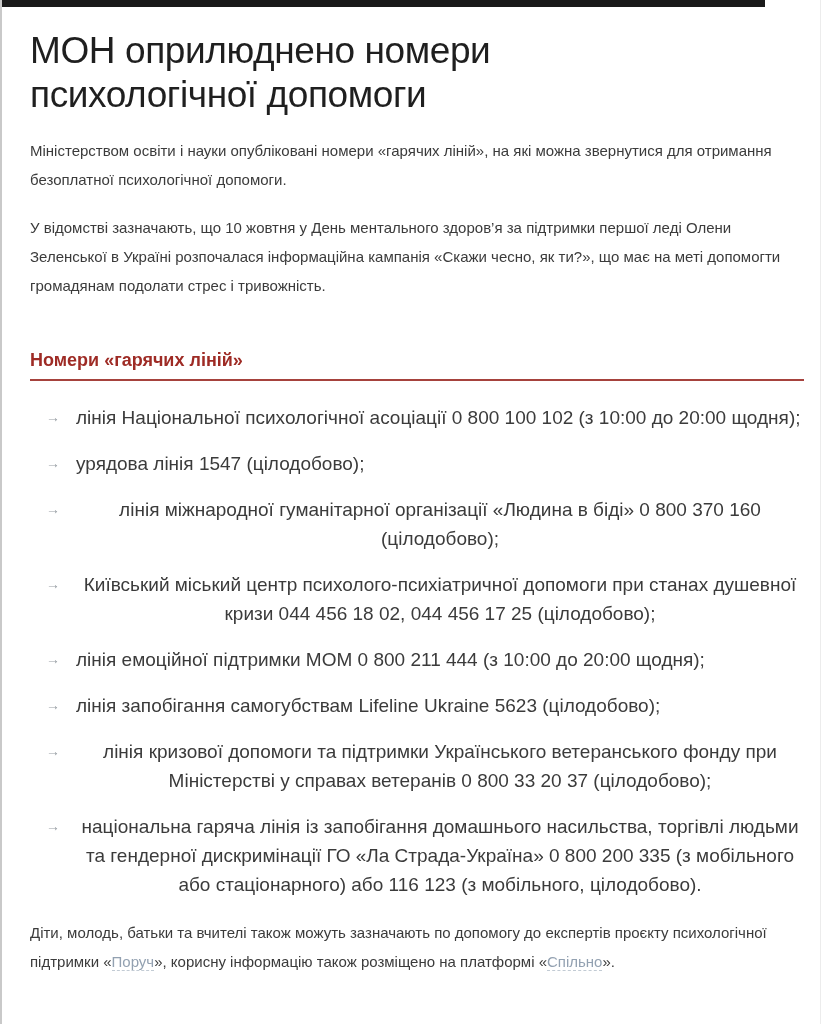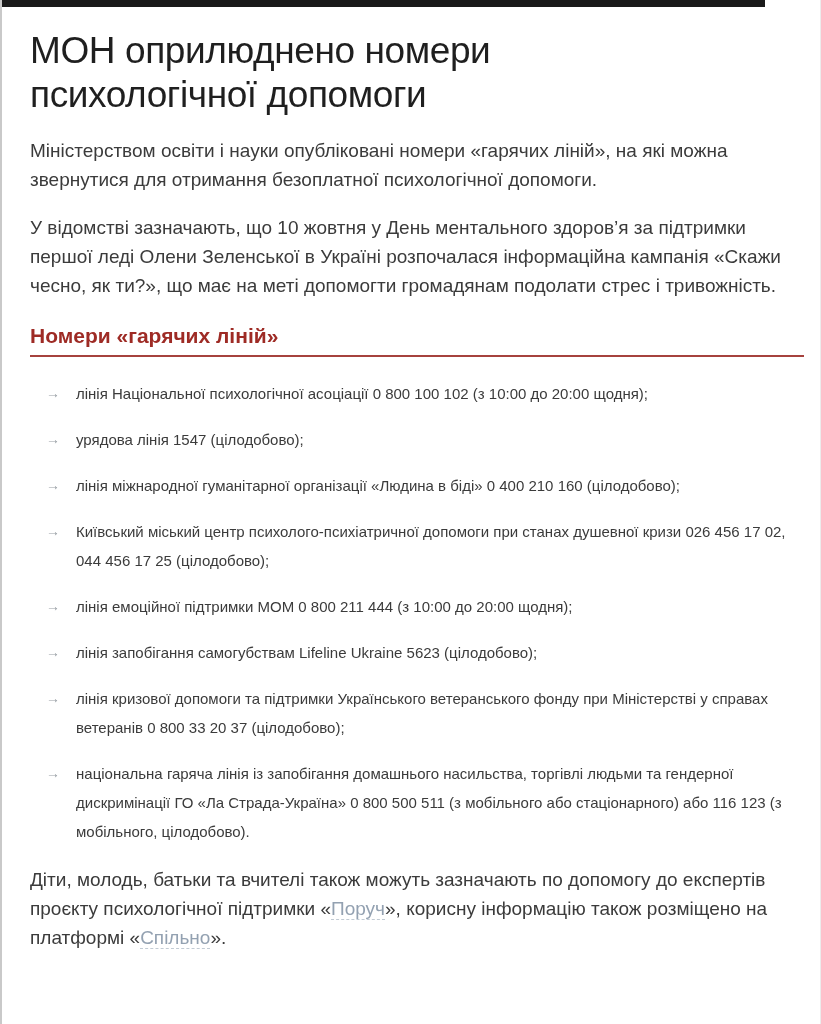--- a/index.html
+++ b/index.html
@@ -40,31 +40,31 @@
   h1.page-title {
     font-size: 37px;
     line-height: 44px;
     font-weight: 400;
     letter-spacing: -0.4px;
     color: var(--title);
     margin: 10px 0 0 0;
     max-width: 570px;
   }
   p.body-text {
-    font-size: 19px;
+    font-size: 15px;
     line-height: 29px;
     color: var(--text);
     margin: 19px 0 0 0;
   }
   h2.section-heading {
-    font-size: 21px;
+    font-size: 18px;
     line-height: 24px;
     font-weight: 700;
     color: var(--heading-red);
-    margin: 24px 0 7px 0;
+    margin: 48px 0 7px 0;
   }
   hr.section-rule {
     border: none;
     border-top: 2px solid var(--rule-red);
     margin: 0;
   }
   ul.hotline-list {
     list-style: none;
     margin: 22px 0 0 0;
     padding: 0 0 0 16px;
@@ -75,23 +75,24 @@
     margin: 0 0 17px 0;
   }
   .bullet {
     flex: 0 0 30px;
     color: var(--bullet);
     font-size: 14px;
     line-height: 29px;
     user-select: none;
   }
   .item-text {
-    font-size: 15px;
+    font-size: 19px;
     line-height: 29px;
     color: var(--text);
+    text-align: center;
   }
   .soft-link {
     color: var(--link);
     text-decoration: none;
     border-bottom: 1px dashed var(--link-underline);
     cursor: pointer;
   }
 </style>
 </head>
 <body>
@@ -113,39 +114,39 @@
     <li>
       <span class="bullet">→</span>
       <span class="item-text">лінія Національної психологічної асоціації 0 800 100 102 (з 10:00 до 20:00 щодня);</span>
     </li>
     <li>
       <span class="bullet">→</span>
       <span class="item-text">урядова лінія 1547 (цілодобово);</span>
     </li>
     <li>
       <span class="bullet">→</span>
-      <span class="item-text">лінія міжнародної гуманітарної організації «Людина в біді» 0 400 210 160 (цілодобово);</span>
+      <span class="item-text">лінія міжнародної гуманітарної організації «Людина в біді» 0 800 370 160 (цілодобово);</span>
     </li>
     <li>
       <span class="bullet">→</span>
-      <span class="item-text">Київський міський центр психолого-психіатричної допомоги при станах душевної кризи 026 456 17 02, 044 456 17 25 (цілодобово);</span>
+      <span class="item-text">Київський міський центр психолого-психіатричної допомоги при станах душевної кризи 044 456 18 02, 044 456 17 25 (цілодобово);</span>
     </li>
     <li>
       <span class="bullet">→</span>
       <span class="item-text">лінія емоційної підтримки МОМ 0 800 211 444 (з 10:00 до 20:00 щодня);</span>
     </li>
     <li>
       <span class="bullet">→</span>
       <span class="item-text">лінія запобігання самогубствам Lifeline Ukraine 5623 (цілодобово);</span>
     </li>
     <li>
       <span class="bullet">→</span>
       <span class="item-text">лінія кризової допомоги та підтримки Українського ветеранського фонду при Міністерстві у справах ветеранів 0 800 33 20 37 (цілодобово);</span>
     </li>
     <li>
       <span class="bullet">→</span>
-      <span class="item-text">національна гаряча лінія із запобігання домашнього насильства, торгівлі людьми та гендерної дискримінації ГО «Ла Страда-Україна» 0 800 500 511 (з мобільного або стаціонарного) або 116 123 (з мобільного, цілодобово).</span>
+      <span class="item-text">національна гаряча лінія із запобігання домашнього насильства, торгівлі людьми та гендерної дискримінації ГО «Ла Страда-Україна» 0 800 200 335 (з мобільного або стаціонарного) або 116 123 (з мобільного, цілодобово).</span>
     </li>
   </ul>
 
   <p class="body-text"><span>Діти, молодь, батьки та вчителі також можуть зазначають по допомогу до експертів проєкту психологічної підтримки «</span><a class="soft-link">Поруч</a><span>», корисну інформацію також розміщено на платформі «</span><a class="soft-link">Спільно</a><span>».</span></p>
 
 </main>
 
 </body></html>

